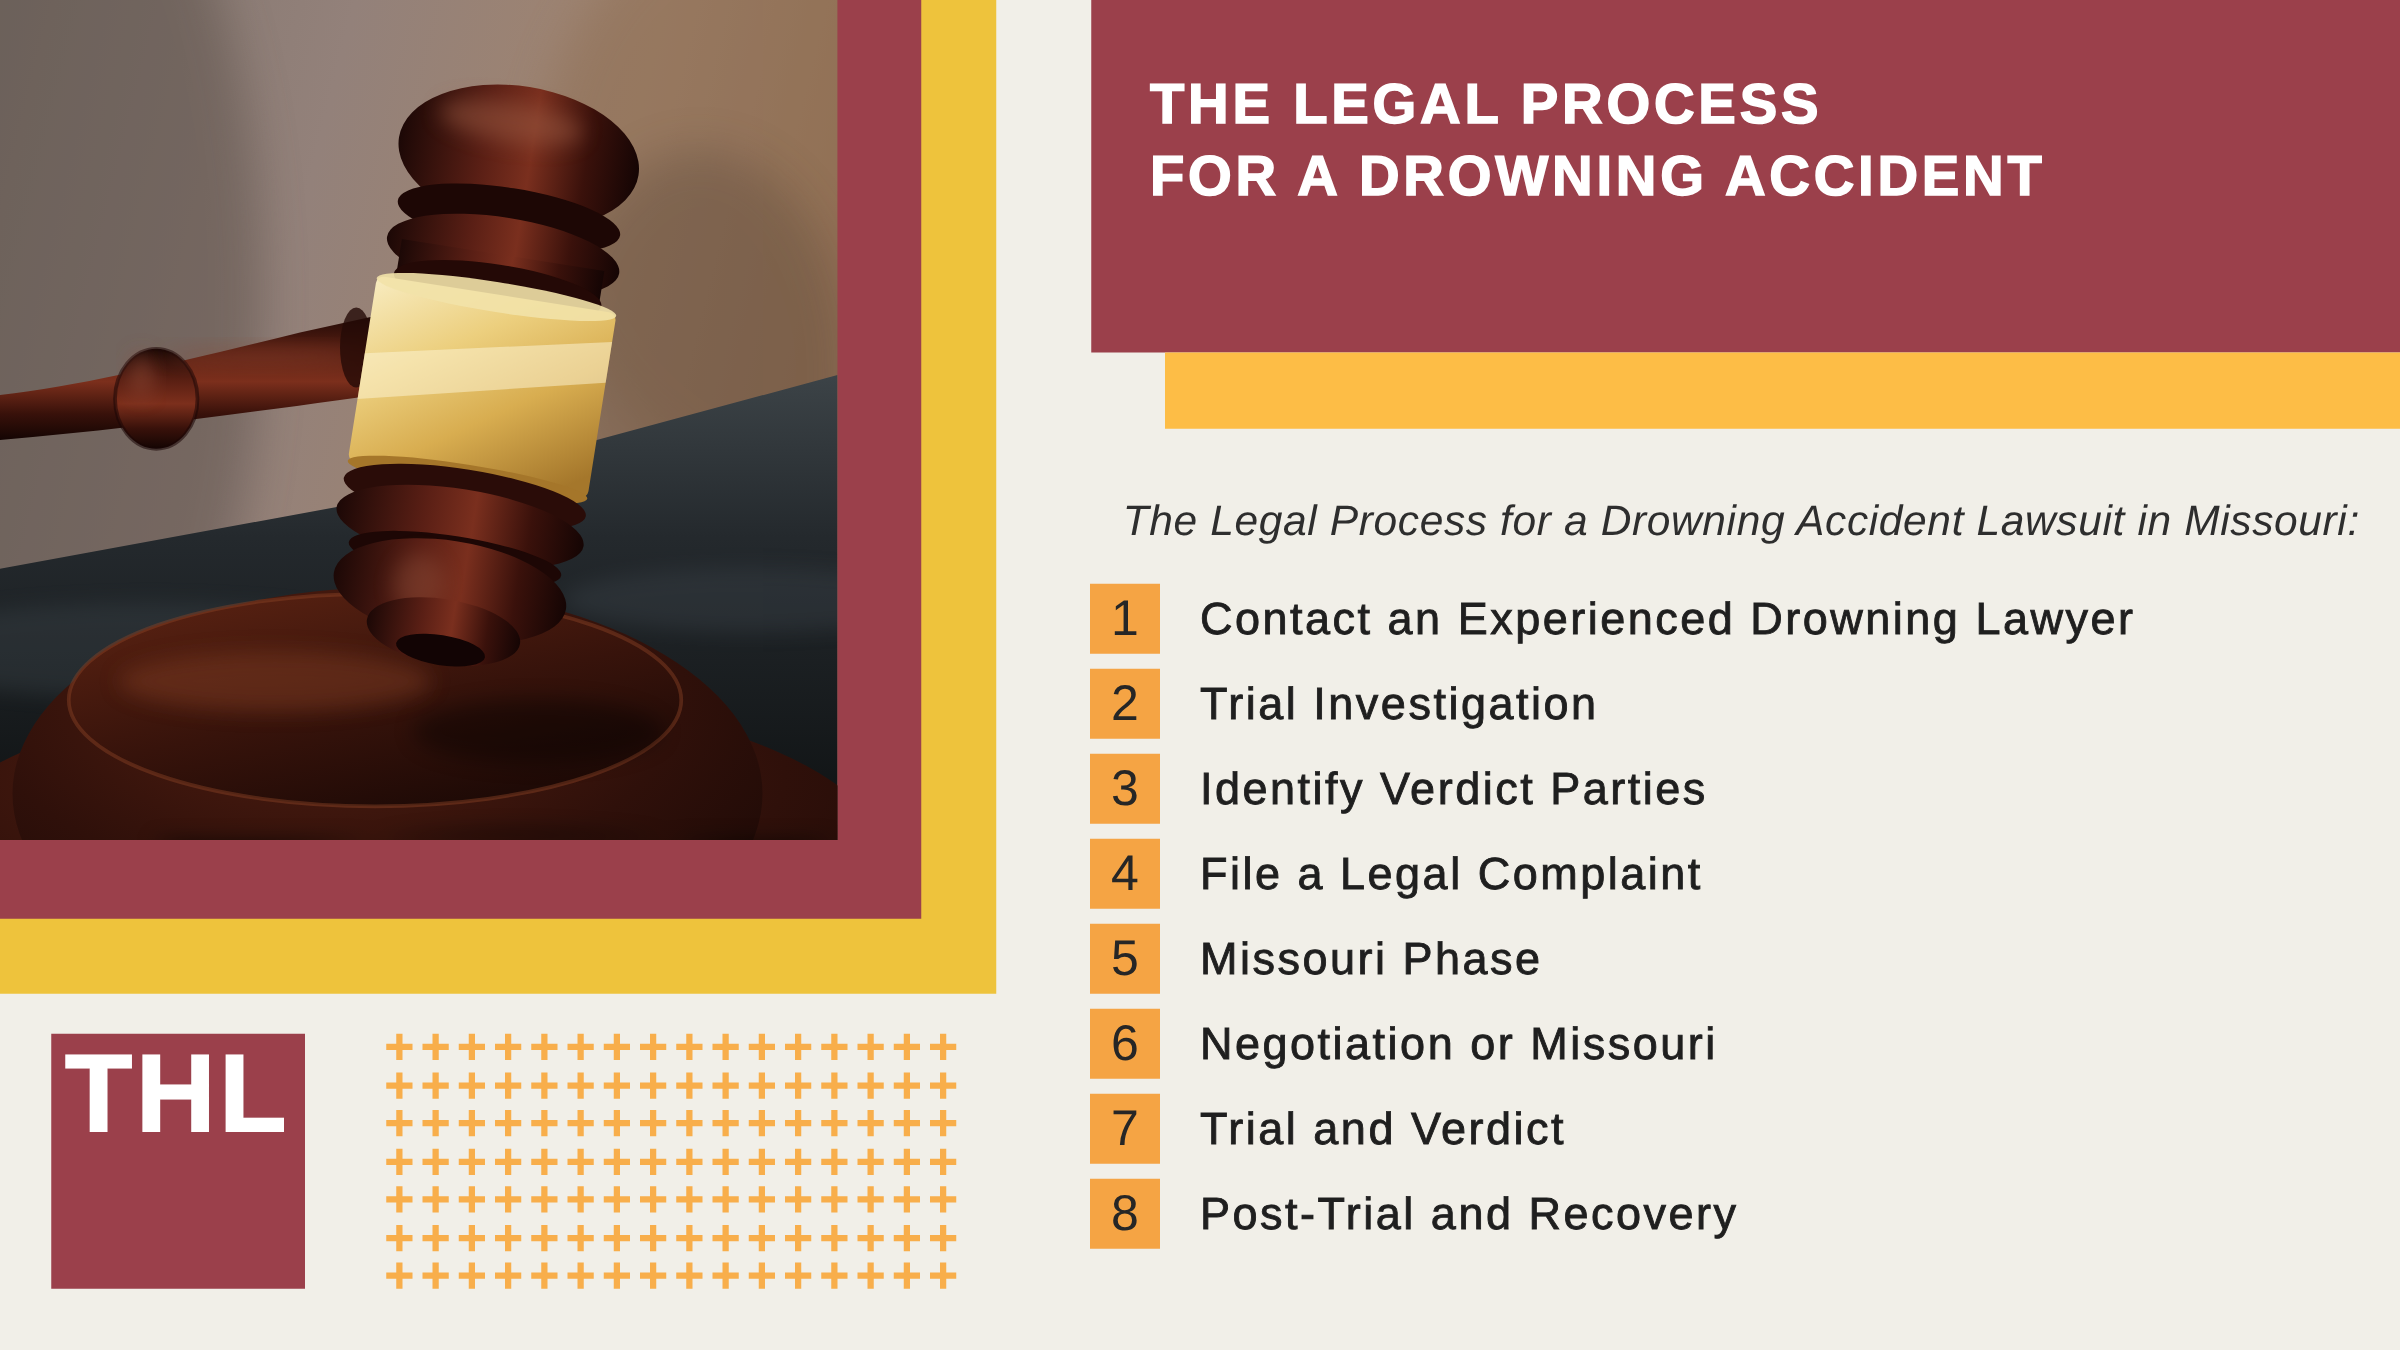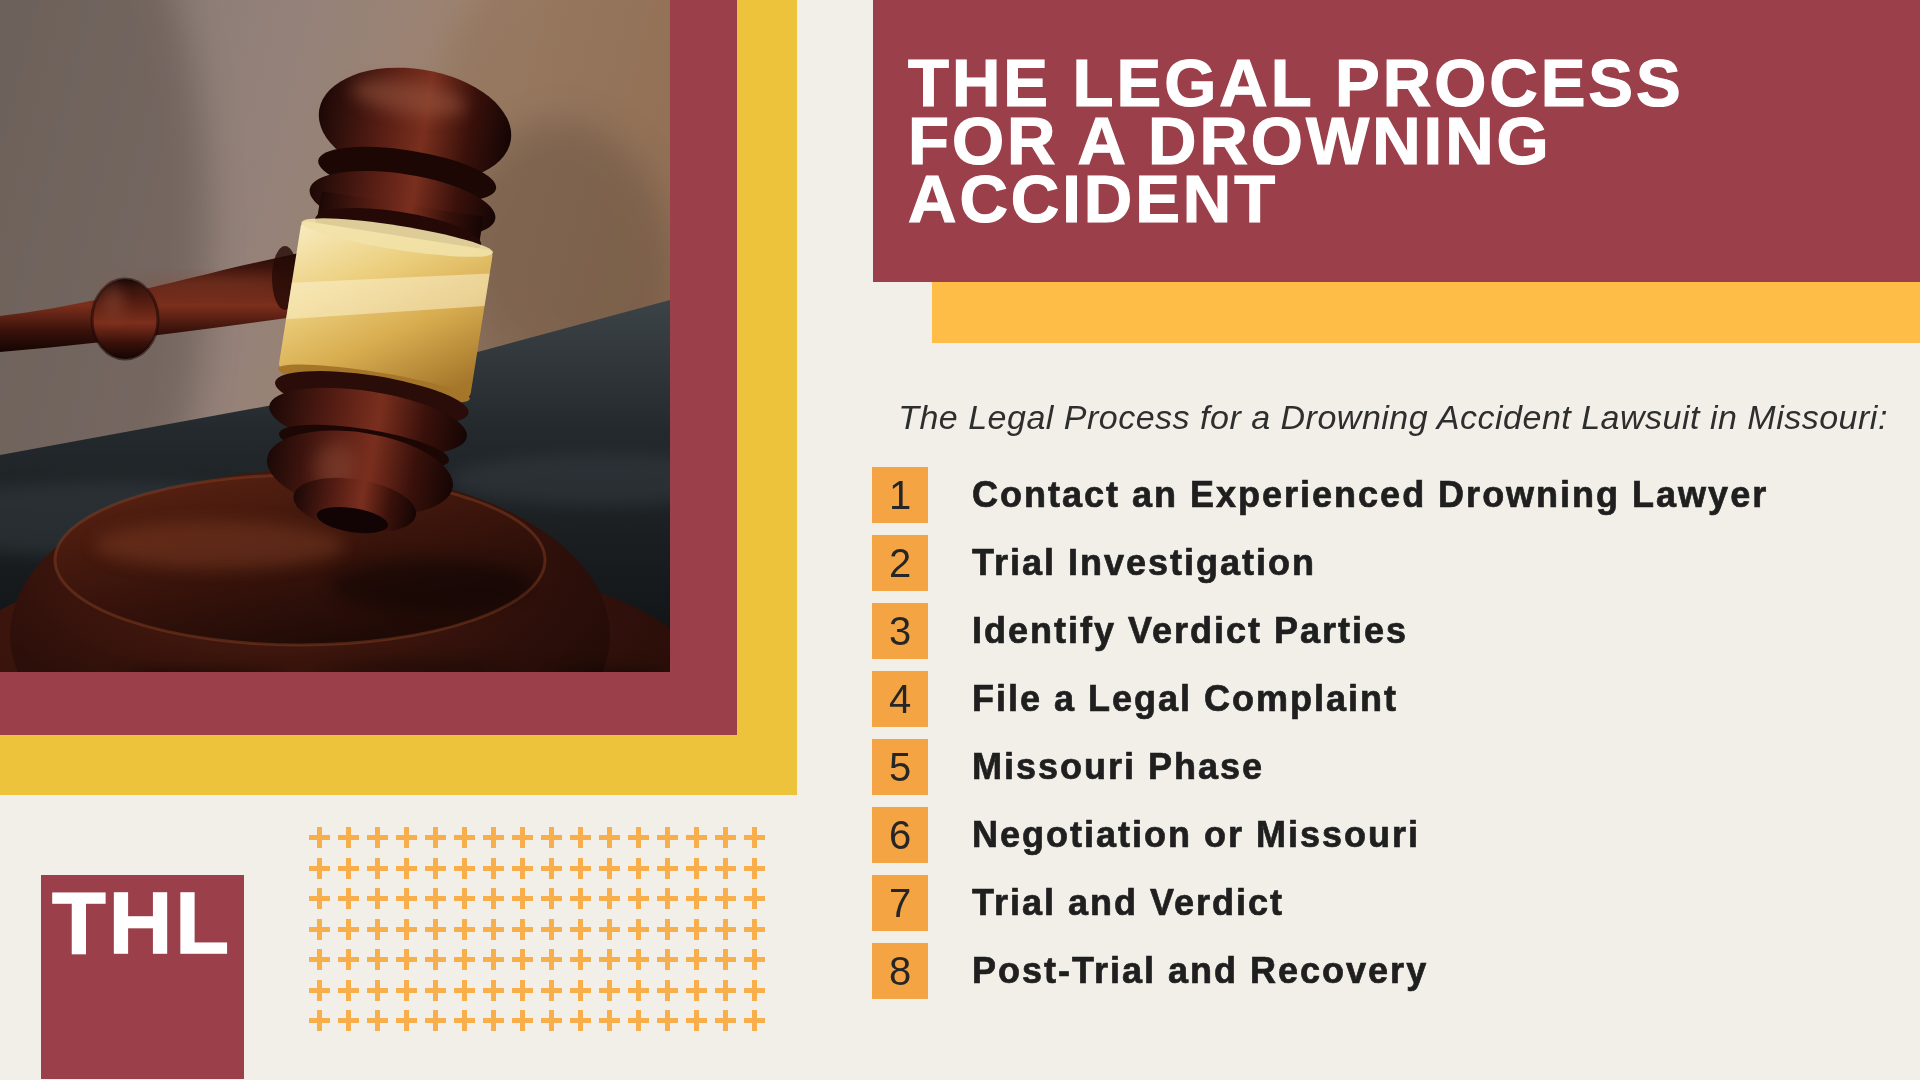--- a/index.html
+++ b/index.html
@@ -11,48 +11,48 @@
     overflow:hidden;
     font-family:"Liberation Sans",sans-serif;
   }
   
   .frame-yellow{position:absolute;left:0;top:0;width:797px;height:795px;background:var(--frame-yellow,#EEC33C);}
   .frame-maroon{position:absolute;left:0;top:0;width:737px;height:735px;background:var(--maroon,#9B404B);}
   .photo{position:absolute;left:0;top:0;width:670px;height:672px;overflow:hidden;}
   
   .banner{position:absolute;left:873px;top:0;width:1047px;height:282px;background:var(--maroon,#9B404B);}
   .banner h1{
-    margin:0;padding:54px 10px 0 35px;
-    font-size:67px;line-height:58px;font-weight:700;
+    margin:0;padding:54px 10px 0 47px;
+    font-size:45px;line-height:58px;font-weight:700;
     letter-spacing:3px;color:var(--title-white,#fff);
     -webkit-text-stroke:1.2px var(--title-white,#fff);
   }
   .accent-bar{position:absolute;left:932px;top:282px;width:988px;height:61px;background:var(--bar-yellow,#FDBD46);}
   
   .subtitle{
     position:absolute;left:873px;top:397px;width:1040px;
     font-style:italic;font-size:34px;line-height:40px;
     letter-spacing:0.5px;color:#2e2e2e;text-align:center;
   }
   
   .steps{position:absolute;left:872px;top:467px;}
   .step{display:flex;align-items:center;height:56px;margin-bottom:12px;}
   .step-num{
     width:56px;height:56px;flex:0 0 56px;
     background:var(--square-orange,#F5A444);
     display:flex;align-items:center;justify-content:center;
     font-size:40px;font-weight:400;color:#262626;
   }
   .step-label{
-    margin-left:44px;white-space:nowrap;
-    font-size:36px;font-weight:700;letter-spacing:2px;color:#1f1f1f;
+    margin-left:32px;white-space:nowrap;
+    font-size:36px;font-weight:400;letter-spacing:2px;color:#1f1f1f;
     -webkit-text-stroke:0.7px #1f1f1f;
   }
   
-  .thl{position:absolute;left:41px;top:827px;width:203px;height:204px;background:var(--maroon,#9B404B);margin-top:48px;}
+  .thl{position:absolute;left:41px;top:827px;width:203px;height:204px;background:var(--maroon,#9B404B);}
   .thl span{
     display:block;padding-left:11px;
     font-size:88px;line-height:96px;font-weight:700;letter-spacing:3px;
     color:#fff;-webkit-text-stroke:1.5px #fff;
   }
   
   .plus-grid{position:absolute;left:305px;top:822px;display:inline-grid;grid-auto-rows:30.5px;}
   .plus{position:relative;width:29px;height:30.5px;}
   .plus::before{content:"";position:absolute;left:4px;top:13px;width:21px;height:5px;background:var(--plus-orange,#F8AE4B);}
   .plus::after{content:"";position:absolute;left:12px;top:5px;width:5px;height:21px;background:var(--plus-orange,#F8AE4B);}

